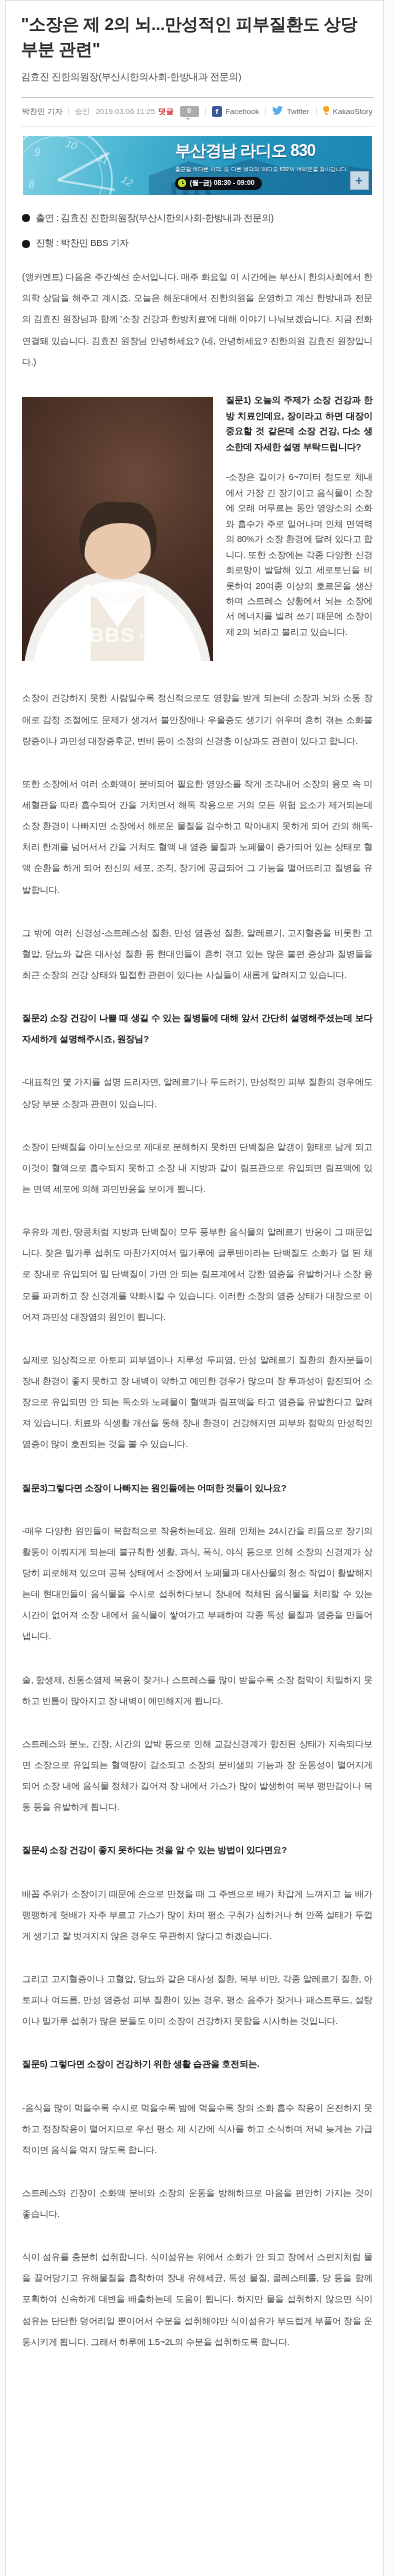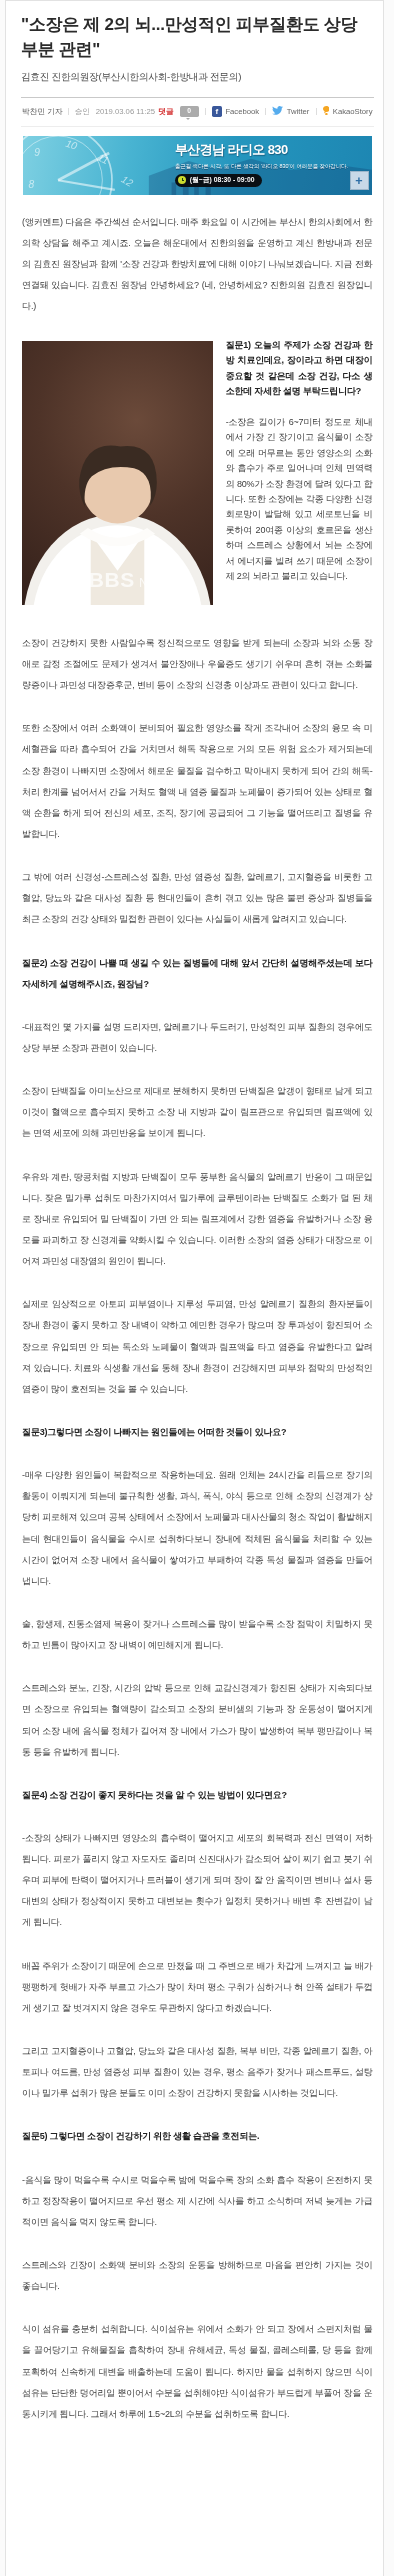--- a/index.html
+++ b/index.html
@@ -23,21 +23,21 @@
   .comment-badge:after{content:"";position:absolute;left:5.7px;bottom:-2.9px;border:2.9px solid transparent;
                  border-top-color:#ababab;border-bottom:0;}
   .sns{display:flex;align-items:center;gap:3.4px;cursor:pointer;}
   .fb-ic{width:10.3px;height:10.3px;border-radius:1.7px;background:#39579a;color:#fff;font-weight:bold;
          font-size:8px;display:flex;align-items:center;justify-content:center;line-height:1;}
   
   .banner{position:relative;margin:8.6px 1.7px 0 1.7px;height:59px;overflow:hidden;
           background:linear-gradient(100deg,#7ed0e2 0%,#49b4d2 30%,#2596be 60%,#1d86b2 100%);}
   .banner svg.deco{position:absolute;left:0;top:0;}
   .banner-text{position:absolute;top:5.7px;right:9px;width:188px;text-align:left;color:#fff;}
-  .banner-title{font-size:13px;font-weight:bold;text-shadow:0.6px 1.1px 1.1px rgba(10,40,70,.5);letter-spacing:-0.6px;}
+  .banner-title{font-size:16px;font-weight:bold;text-shadow:0.6px 1.1px 1.1px rgba(10,40,70,.5);letter-spacing:-0.6px;}
   .banner-tagline{font-size:5.4px;margin-top:3.4px;text-shadow:0 0.6px 0.6px rgba(10,40,70,.6);white-space:nowrap;}
   .banner-pill{display:inline-flex;align-items:center;gap:3.4px;background:#0a0f14;border-radius:6.8px;
                padding:1.7px 8px 1.7px 3.4px;margin-top:4px;font-size:6.8px;font-weight:bold;color:#fff;}
   .pill-clock{width:8px;height:8px;border-radius:50%;background:#cbdc2e;position:relative;}
   .pill-clock:before{content:"";position:absolute;left:3.4px;top:1.7px;width:1.1px;height:2.9px;background:#23400f;}
   .pill-clock:after{content:"";position:absolute;left:3.4px;top:4px;width:2.3px;height:1.1px;background:#23400f;}
   .banner-plus{position:absolute;right:3.4px;bottom:4.6px;width:17px;height:17px;background:#c8d9e8;
                border:0.6px solid #9db6ca;color:#2e6ea6;font-size:12.6px;font-weight:bold;
                display:flex;align-items:center;justify-content:center;}
   
@@ -130,20 +130,30 @@
       <div class="banner-title">부산경남 라디오 830</div>
       <div class="banner-tagline">출근길 색다른 시각, 또 다른 생각의 '라디오 830'이 여러분을 찾아갑니다.</div>
       <div class="banner-pill">
         <span class="pill-clock"></span>
         <span>(월~금) 08:30 - 09:00</span>
       </div>
     </div>
     <div class="banner-plus">+</div>
   </div>
 
+  <div class="bullets">
+    <div class="bullet-line">
+      <span class="dot"></span>
+      <span>출연 : 김효진 진한의원장(부산시한의사회-한방내과 전문의)</span>
+    </div>
+    <div class="bullet-line">
+      <span class="dot"></span>
+      <span>진행 : 박찬민 BBS 기자</span>
+    </div>
+  </div>
 
   <p class="para" style="margin-top:17px">(앵커멘트) 다음은 주간섹션 순서입니다. 매주 화요일 이 시간에는 부산시 한의사회에서 한의학 상담을 해주고 계시죠. 오늘은 해운대에서 진한의원을 운영하고 계신 한방내과 전문의 김효진 원장님과 함께 '소장 건강과 한방치료'에 대해 이야기 나눠보겠습니다. 지금 전화 연결돼 있습니다. 김효진 원장님 안녕하세요? (네, 안녕하세요? 진한의원 김효진 원장입니다.)</p>
 
   <div class="lede">
     <div class="photo">
       <svg width="191" height="171" viewBox="0 0 334 300">
         <ellipse cx="167" cy="330" rx="165" ry="190" fill="#f2f0ec"></ellipse>
         <ellipse cx="167" cy="335" rx="150" ry="175" fill="#ffffff"></ellipse>
         <path d="M120 175 L167 240 L214 175 L214 300 L120 300 Z" fill="#efe9df"></path>
         <circle cx="167" cy="95" r="62" fill="#e8c9ae"></circle>
@@ -163,21 +173,20 @@
       <p class="para question">질문2) 소장 건강이 나쁠 때 생길 수 있는 질병들에 대해 앞서 간단히 설명해주셨는데 보다 자세하게 설명해주시죠, 원장님?</p>
       <p class="para">-대표적인 몇 가지를 설명 드리자면, 알레르기나 두드러기, 만성적인 피부 질환의 경우에도 상당 부분 소장과 관련이 있습니다.</p>
       <p class="para">소장이 단백질을 아미노산으로 제대로 분해하지 못하면 단백질은 알갱이 형태로 남게 되고 이것이 혈액으로 흡수되지 못하고 소장 내 지방과 같이 림프관으로 유입되면 림프액에 있는 면역 세포에 의해 과민반응을 보이게 됩니다.</p>
       <p class="para">우유와 계란, 땅콩처럼 지방과 단백질이 모두 풍부한 음식물의 알레르기 반응이 그 때문입니다. 잦은 밀가루 섭취도 마찬가지여서 밀가루에 글루텐이라는 단백질도 소화가 덜 된 채로 장내로 유입되어 밀 단백질이 가면 안 되는 림프계에서 강한 염증을 유발하거나 소장 융모를 파괴하고 장 신경계를 약화시킬 수 있습니다. 이러한 소장의 염증 상태가 대장으로 이어져 과민성 대장염의 원인이 됩니다.</p>
       <p class="para">실제로 임상적으로 아토피 피부염이나 지루성 두피염, 만성 알레르기 질환의 환자분들이 장내 환경이 좋지 못하고 장 내벽이 약하고 예민한 경우가 많으며 장 투과성이 항진되어 소장으로 유입되면 안 되는 독소와 노폐물이 혈액과 림프액을 타고 염증을 유발한다고 알려져 있습니다. 치료와 식생활 개선을 통해 장내 환경이 건강해지면 피부와 점막의 만성적인 염증이 많이 호전되는 것을 볼 수 있습니다.</p>
       <p class="para question">질문3)그렇다면 소장이 나빠지는 원인들에는 어떠한 것들이 있나요?</p>
       <p class="para">-매우 다양한 원인들이 복합적으로 작용하는데요. 원래 인체는 24시간을 리듬으로 장기의 활동이 이뤄지게 되는데 불규칙한 생활, 과식, 폭식, 야식 등으로 인해 소장의 신경계가 상당히 피로해져 있으며 공복 상태에서 소장에서 노폐물과 대사산물의 청소 작업이 활발해지는데 현대인들이 음식물을 수시로 섭취하다보니 장내에 적체된 음식물을 처리할 수 있는 시간이 없어져 소장 내에서 음식물이 쌓여가고 부패하여 각종 독성 물질과 염증을 만들어 냅니다.</p>
       <p class="para">술, 항생제, 진통소염제 복용이 잦거나 스트레스를 많이 받을수록 소장 점막이 치밀하지 못하고 빈틈이 많아지고 장 내벽이 예민해지게 됩니다.</p>
       <p class="para">스트레스와 분노, 긴장, 시간의 압박 등으로 인해 교감신경계가 항진된 상태가 지속되다보면 소장으로 유입되는 혈액량이 감소되고 소장의 분비샘의 기능과 장 운동성이 떨어지게 되어 소장 내에 음식물 정체가 길어져 장 내에서 가스가 많이 발생하여 복부 팽만감이나 복통 등을 유발하게 됩니다.</p>
       <p class="para question">질문4) 소장 건강이 좋지 못하다는 것을 알 수 있는 방법이 있다면요?</p>
-      <p class="para">-소장의 상태가 나빠지면 영양소의 흡수력이 떨어지고 세포의 회복력과 전신 면역이 저하됩니다. 피로가 풀리지 않고 자도자도 졸리며 신진대사가 감소되어 살이 찌기 쉽고 붓기 쉬우며 피부에 탄력이 떨어지거나 트러블이 생기게 되며 장이 잘 안 움직이면 변비나 설사 등 대변의 상태가 정상적이지 못하고 대변보는 횟수가 일정치 못하거나 배변 후 잔변감이 남게 됩니다.</p>
       <p class="para">배꼽 주위가 소장이기 때문에 손으로 만졌을 때 그 주변으로 배가 차갑게 느껴지고 늘 배가 팽팽하게 헛배가 자주 부르고 가스가 많이 차며 평소 구취가 심하거나 혀 안쪽 설태가 두껍게 생기고 잘 벗겨지지 않은 경우도 무관하지 않다고 하겠습니다.</p>
       <p class="para">그리고 고지혈증이나 고혈압, 당뇨와 같은 대사성 질환, 복부 비만, 각종 알레르기 질환, 아토피나 여드름, 만성 염증성 피부 질환이 있는 경우, 평소 음주가 잦거나 패스트푸드, 설탕이나 밀가루 섭취가 많은 분들도 이미 소장이 건강하지 못함을 시사하는 것입니다.</p>
       <p class="para question">질문5) 그렇다면 소장이 건강하기 위한 생활 습관을 호전되는.</p>
       <p class="para">-음식을 많이 먹을수록 수시로 먹을수록 밤에 먹을수록 장의 소화 흡수 작용이 온전하지 못하고 정장작용이 떨어지므로 우선 평소 제 시간에 식사를 하고 소식하며 저녁 늦게는 가급적이면 음식을 먹지 않도록 합니다.</p>
       <p class="para">스트레스와 긴장이 소화액 분비와 소장의 운동을 방해하므로 마음을 편안히 가지는 것이 좋습니다.</p>
       <p class="para">식이 섬유를 충분히 섭취합니다. 식이섬유는 위에서 소화가 안 되고 장에서 스펀지처럼 물을 끌어당기고 유해물질을 흡착하여 장내 유해세균, 독성 물질, 콜레스테롤, 당 등을 함께 포획하여 신속하게 대변을 배출하는데 도움이 됩니다. 하지만 물을 섭취하지 않으면 식이섬유는 단단한 덩어리일 뿐이어서 수분을 섭취해야만 식이섬유가 부드럽게 부풀어 장을 운동시키게 됩니다. 그래서 하루에 1.5~2L의 수분을 섭취하도록 합니다.</p>
     </div>
 
 </div>
 

